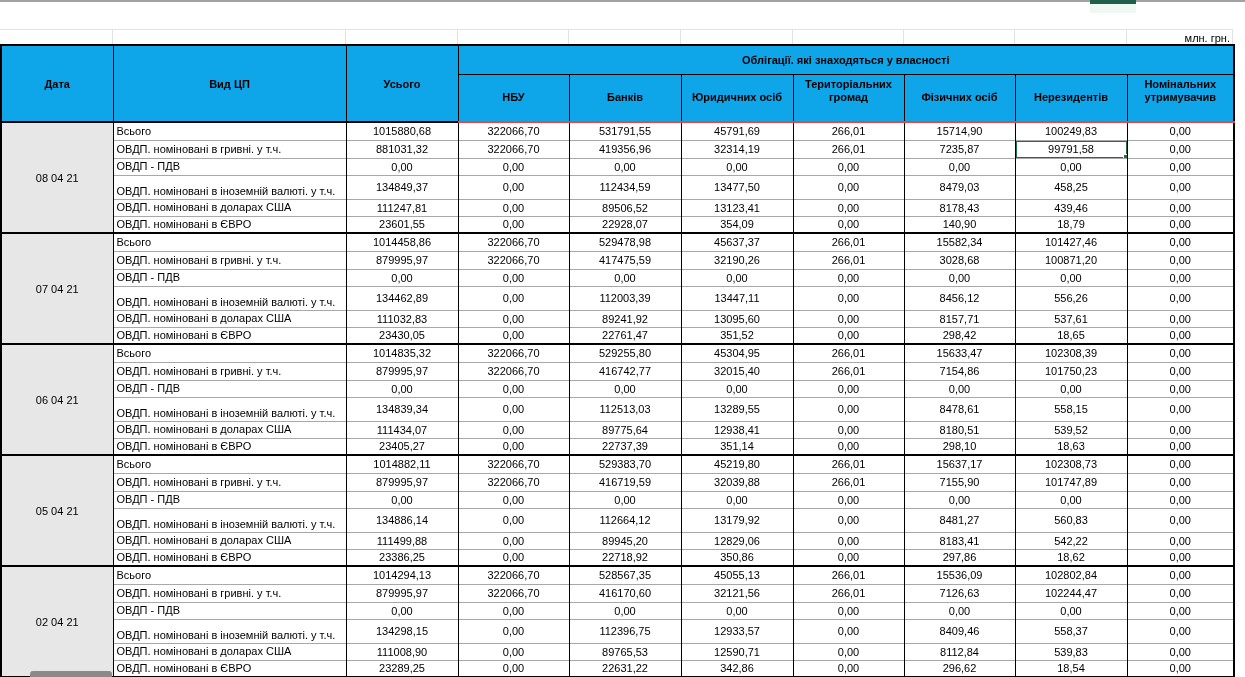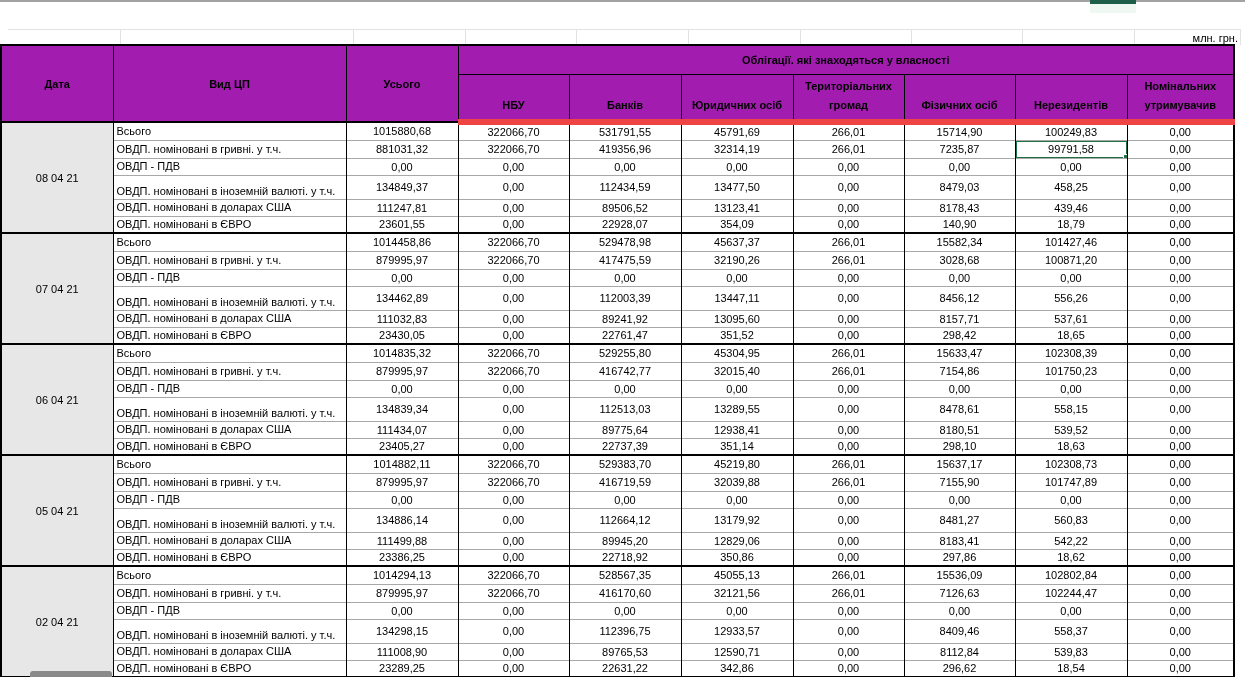--- a/index.html
+++ b/index.html
@@ -5,34 +5,34 @@
   html,body{margin:0;padding:0;}
   body{font-family:"Liberation Sans","DejaVu Sans",sans-serif;background:#fff;}
   .sheet{position:relative;width:1245px;height:677px;background:#ffffff;overflow:hidden;}
 
   
   .top-line{position:absolute;top:0;left:0;width:1245px;height:2px;background:#a2a2a2;}
   .green-tab{position:absolute;top:0;left:1090px;width:46px;height:4px;background:#1f5e49;}
   .green-hint{position:absolute;top:4px;left:1090px;width:46px;height:9px;background:#f0f8f4;}
   .title{position:absolute;top:7px;left:0;width:1233px;text-align:center;
          font-size:13px;font-weight:bold;color:#000;}
-  .units-row{position:absolute;top:29px;left:0;width:1233px;height:15px;border-top:1px solid #e2e2e2;margin-left:8px;}
+  .units-row{position:absolute;top:29px;left:0;width:1233px;height:15px;border-top:1px solid #e2e2e2;}
   .units-row .tick{position:absolute;top:0;bottom:0;width:1px;background:#e2e2e2;}
   .units-label{position:absolute;right:3px;bottom:1px;font-size:11px;color:#000;}
 
   
   table.grid{position:absolute;top:44px;left:0;width:1233px;table-layout:fixed;
              border-collapse:collapse;border:2px solid #000;background:#fff;}
   table.grid th,table.grid td{overflow:hidden;white-space:normal;}
-  thead th{background:#a21caf;border:1px solid #000;font-size:11px;font-weight:bold;
+  thead th{background:#0ea5e9;border:1px solid #000;font-size:11px;font-weight:bold;
            color:#000;text-align:center;padding:0 2px;}
   tr.h1{height:29px;}
   tr.h1 th{vertical-align:middle;}
   tr.h2{height:48px;}
-  tr.h2 th{vertical-align:bottom;padding-bottom:4px;border-bottom:6px solid #ef4444;line-height:19px;}
+  tr.h2 th{vertical-align:bottom;padding-bottom:17px;border-bottom:2px solid #ef4444;line-height:13px;}
   tbody td{border-left:1px solid #000;border-right:1px solid #000;border-top:1px solid #a8a8a8;
            font-size:11px;color:#000;background:#fff;vertical-align:middle;}
   tbody tr.total-row td{border-top:2px solid #000;font-weight:normal;}
   td.num-cell{text-align:center;padding:0 2px;}
   td.label-cell{text-align:left;padding:0 3px;vertical-align:middle;}
   td.label-cell .lbl{line-height:13px;}
   td.label-cell.clip2{vertical-align:bottom;padding-bottom:1px;margin-top:28px;}
   td.label-cell.clip2 .lbl{height:21px;overflow:hidden;display:flex;flex-direction:column;justify-content:flex-end;}
   td.date-cell{background:#e7e7e7;text-align:center;vertical-align:middle;
                font-weight:normal;border-top:2px solid #000;font-size:11px;}

